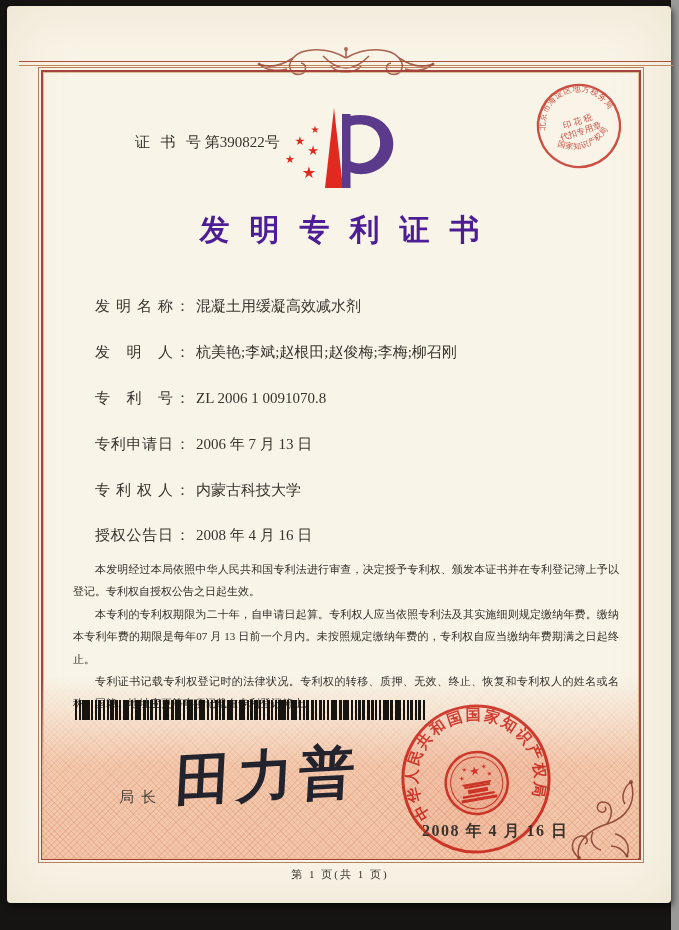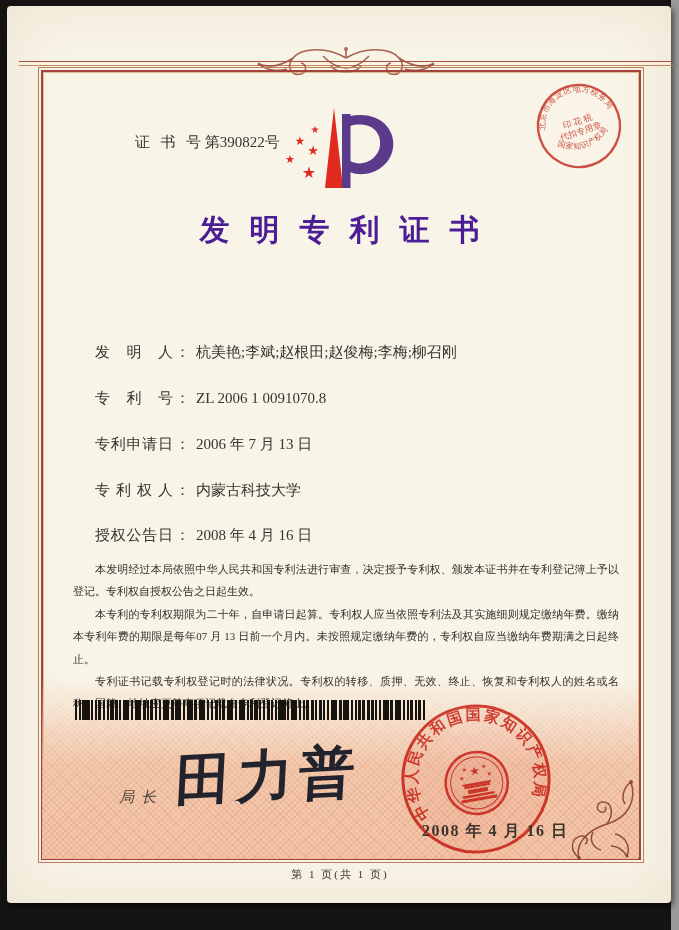--- a/index.html
+++ b/index.html
@@ -53,21 +53,21 @@
   .body-text{position:absolute;left:66px;top:552px;width:546px;
     font-size:11px;line-height:22.4px;color:#34302b;text-align:justify;}
   .body-text p{margin:0;text-indent:2em;}
   
   .barcode{position:absolute;left:68px;top:694px;width:350px;height:20px;
     background-image:
       repeating-linear-gradient(90deg,#17140f 0 2px,transparent 2px 4px),
       repeating-linear-gradient(90deg,#17140f 0 1px,transparent 1px 7px),
       repeating-linear-gradient(90deg,transparent 0 10px,#17140f 10px 13px);}
   
-  .sig-role{position:absolute;left:112px;top:782px;font-size:15px;letter-spacing:7px;color:#4a443c;font-style:italic;}
+  .sig-role{position:absolute;left:112px;top:782px;font-size:15px;letter-spacing:7px;color:#4a443c;}
   .sig-name{position:absolute;left:168px;top:733px;font-size:56px;color:#23232e;
     transform:rotate(-3deg) skewX(-6deg);letter-spacing:6px;font-weight:bold;}
   
   .seal{position:absolute;left:384px;top:688px;mix-blend-mode:multiply;opacity:.92;}
   
   .issue-date{position:absolute;left:415px;top:815px;font-size:16px;letter-spacing:1.5px;
     color:#3b332c;font-weight:bold;z-index:5;}
   
   .footer{position:absolute;left:31px;top:861px;width:604px;text-align:center;
     font-size:11px;letter-spacing:2px;color:#3d332b;}
@@ -137,20 +137,23 @@
       <text x="0" y="-2" font-size="8.6" fill="#c63a2e" text-anchor="middle">印 花 税</text>
       <text x="0" y="8.5" font-size="8.6" fill="#c63a2e" text-anchor="middle">代扣专用章</text>
       <text font-size="7.8" fill="#c63a2e" letter-spacing="0.5">
         <textPath href="#taxBot" startOffset="50%" text-anchor="middle">国家知识产权局</textPath>
       </text>
     </g>
   </svg>
 
   <div class="title">发明专利证书</div>
 
+  <div class="field f0">
+    <span class="flabel">发明名称</span><span class="colon">：</span><span>混凝土用缓凝高效减水剂</span>
+  </div>
   <div class="field f1">
     <span class="flabel">发明人</span><span class="colon">：</span><span>杭美艳;李斌;赵根田;赵俊梅;李梅;柳召刚</span>
   </div>
   <div class="field f2">
     <span class="flabel">专利号</span><span class="colon">：</span><span>ZL 2006 1 0091070.8</span>
   </div>
   <div class="field f3">
     <span class="flabel">专利申请日</span><span class="colon">：</span><span>2006 年 7 月 13 日</span>
   </div>
   <div class="field f4">

